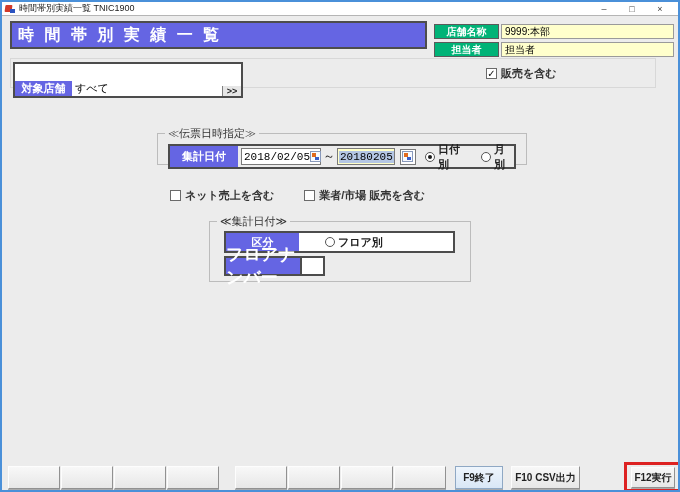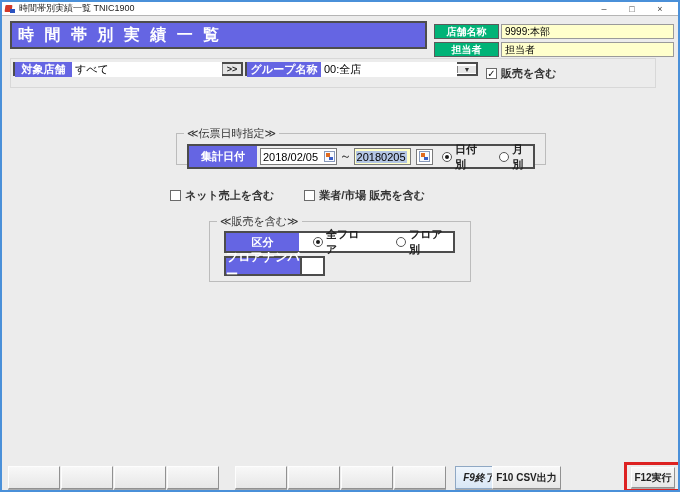--- a/index.html
+++ b/index.html
@@ -17,21 +17,21 @@
 
   
   .header-bar { position:absolute; left:8px; top:19px; width:417px; height:28px; background:#6565e3; border:2px solid #4d4d4d; color:#fff; font-size:16px; font-weight:bold; letter-spacing:3px; display:flex; align-items:center; padding-left:6px; }
 
   
   .g-label { position:absolute; width:65px; height:15px; background:#00b377; border:1px solid #5a5a5a; color:#fff; font-size:10px; font-weight:bold; display:flex; align-items:center; justify-content:center; }
   .y-field { position:absolute; width:173px; height:15px; background:#ffffcc; border:1px solid #9a9a9a; font-size:10px; color:#000; display:flex; align-items:center; padding-left:3px; }
 
   
   .filter-panel { position:absolute; left:8px; top:56px; width:646px; height:30px; background:#ececec; border:1px solid #d8d8d8; }
-  .dk-box { position:absolute; height:14px; border:2px solid #4c4c4c; background:#fff; display:flex; align-items:center; }
+  .dk-box { position:absolute; height:36px; border:2px solid #4c4c4c; background:#fff; display:flex; align-items:flex-end; }
   .b-label { background:#6565e3; color:#fff; font-size:11px; font-weight:bold; display:flex; align-items:center; justify-content:center; flex:none; }
   .inp-text { flex:1; background:#fff; font-size:11px; display:flex; align-items:center; padding-left:3px; color:#000; }
   .mini-btn { width:19px; background:#e6e6e6; border-left:1px solid #808080; font-size:9px; font-weight:bold; color:#222; display:flex; align-items:center; justify-content:center; flex:none; }
   .dd-arrow { font-size:7px; color:#333; }
 
   .cb-row { display:flex; align-items:center; font-size:11px; font-weight:bold; color:#333; }
   .cb-box { width:11px; height:11px; background:#fff; border:1px solid #6a6a6a; margin-right:4px; display:flex; align-items:center; justify-content:center; font-size:10px; line-height:10px; color:#111; flex:none; }
 
   
   .groupbox { position:absolute; border:1px solid #bcbcbc; }
@@ -46,21 +46,21 @@
   .sel-text { background:#b4c6e4; padding:0 1px; }
   .radio-item { display:flex; align-items:center; font-size:11px; font-weight:bold; color:#222; }
   .radio { width:10px; height:10px; border-radius:50%; border:1px solid #555; background:#fff; margin-right:3px; position:relative; flex:none; }
   .radio.sel::after { content:''; position:absolute; left:2px; top:2px; width:4px; height:4px; background:#1a1a1a; border-radius:50%; }
 
   .kubun-inner { position:absolute; left:14px; top:9px; width:231px; height:22px; border:2px solid #4c4c4c; background:#fff; display:flex; align-items:stretch; }
   .kubun-inner .b-label { width:73px; }
   .kubun-radios { flex:1; display:flex; align-items:center; background:#fff; }
 
   .floornum-row { position:absolute; left:14px; top:34px; height:20px; display:flex; }
-  .floornum-label { width:78px; background:#6565e3; border:2px solid #4c4c4c; color:#fff; font-size:12px; font-weight:bold; display:flex; align-items:center; justify-content:center; }
+  .floornum-label { width:78px; background:#6565e3; border:2px solid #4c4c4c; color:#fff; font-size:17px; font-weight:bold; display:flex; align-items:center; justify-content:center; }
   .floornum-input { width:23px; background:#fff; border:2px solid #4c4c4c; border-left:none; }
 
   
   .fbtn { position:absolute; top:464px; height:23px; background:linear-gradient(#f8f8f8,#e7e7e7); border:1px solid #919191; border-top-color:#fdfdfd; border-left-color:#fdfdfd; box-shadow:0 1px 0 #aaa; font-size:10px; font-weight:bold; color:#222; display:flex; align-items:center; justify-content:center; }
   .fbtn.blue { background:linear-gradient(#eef5fc,#d9e7f6); border-color:#8fa8c4; }
   .annotation { position:absolute; left:622px; top:460px; width:57px; height:30px; border:3px solid #dd2222; }
 </style>
 </head>
 <body>
 
@@ -84,34 +84,27 @@
   <div class="y-field" style="left:499px; top:40px;">担当者</div>
 
   <div class="filter-panel"></div>
 
   <div class="dk-box" style="left:11px; top:60px; width:230px;">
     <div class="b-label" style="width:57px;">対象店舗</div>
     <div class="inp-text">すべて</div>
     <div class="mini-btn">&gt;&gt;</div>
   </div>
 
-  <div class="dk-box" style="left:243px; top:60px; width:233px;">
-    <div class="b-label" style="width:74px;">グループ名称</div>
-    <div class="inp-text">00:全店</div>
-    <div class="mini-btn">
-        <span class="dd-arrow">▼</span>
-      </div>
-  </div>
 
   <div class="cb-row" style="position:absolute; left:484px; top:64px;">
     <span class="cb-box">✓</span>
     <span>販売を含む</span>
   </div>
 
-  <div class="groupbox" style="left:174px; top:131px; width:370px; height:32px;">
+  <div class="groupbox" style="left:155px; top:131px; width:370px; height:32px;font-family:Liberation Mono, monospace;">
     <span class="groupbox-label">≪伝票日時指定≫</span>
     <div class="date-inner">
       <div class="b-label">集計日付</div>
       <div class="date-field" style="width:80px; margin-left:3px;">
         <span style="flex:1; padding-left:2px;">2018/02/05</span>
         <span class="cal-icon" style="margin-right:1px;"></span>
       </div>
       <div style="width:17px; text-align:center; font-size:12px; color:#222;">～</div>
       <div class="date-field" style="width:60px; background:#ffffc8;">
         <span class="sel-text" style="margin-left:1px;">20180205</span>
@@ -135,46 +128,42 @@
       <span class="cb-box"></span>
       <span>ネット売上を含む</span>
     </div>
     <div class="cb-row" style="margin-left:30px;">
       <span class="cb-box"></span>
       <span>業者/市場 販売を含む</span>
     </div>
   </div>
 
   <div class="groupbox" style="left:207px; top:219px; width:262px; height:61px;">
-    <span class="groupbox-label">≪販売を含む≫</span>
+    <span class="groupbox-label">≪集計日付≫</span>
     <div class="kubun-inner">
       <div class="b-label">区分</div>
       <div class="kubun-radios">
-        <div class="radio-item" style="margin-left:14px;">
-          <span class="radio sel"></span>
-          <span>全フロア</span>
-        </div>
         <div class="radio-item" style="margin-left:26px;">
           <span class="radio"></span>
           <span>フロア別</span>
         </div>
       </div>
     </div>
     <div class="floornum-row">
       <div class="floornum-label">フロアナンバー</div>
       <div class="floornum-input"></div>
     </div>
   </div>
 
   <div class="fbtn" style="left:6px;   width:52px;"></div>
   <div class="fbtn" style="left:59px;  width:52px;"></div>
   <div class="fbtn" style="left:112px; width:52px;"></div>
   <div class="fbtn" style="left:165px; width:52px;"></div>
   <div class="fbtn" style="left:233px; width:52px;"></div>
   <div class="fbtn" style="left:286px; width:52px;"></div>
   <div class="fbtn" style="left:339px; width:52px;"></div>
   <div class="fbtn" style="left:392px; width:52px;"></div>
-  <div class="fbtn blue" style="left:453px; width:48px;font-style:italic;">F9終了</div>
-  <div class="fbtn" style="left:490px; width:69px;">F10 CSV出力</div>
+  <div class="fbtn blue" style="left:453px; width:48px;">F9終了</div>
+  <div class="fbtn" style="left:509px; width:69px;">F10 CSV出力</div>
   <div class="fbtn" style="left:629px; top:465px; width:44px; height:21px;">F12実行</div>
   <div class="annotation"></div>
 
 </div>
 
 </body></html>

